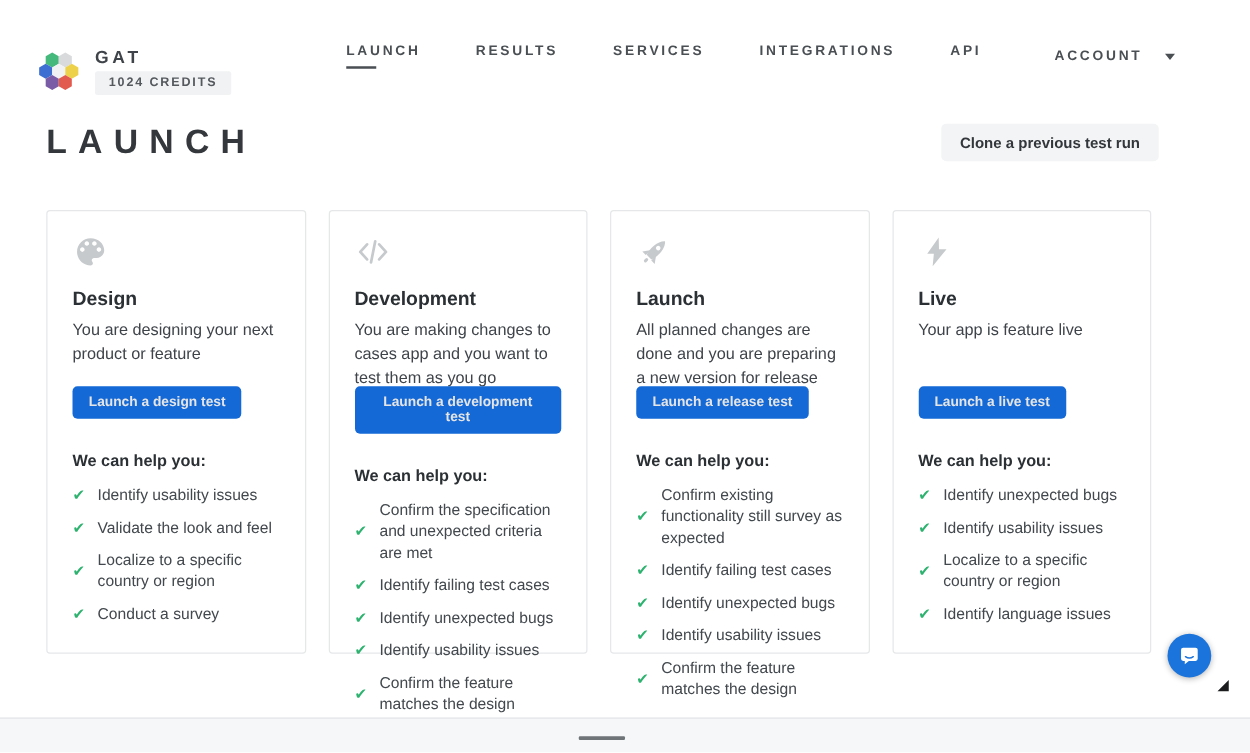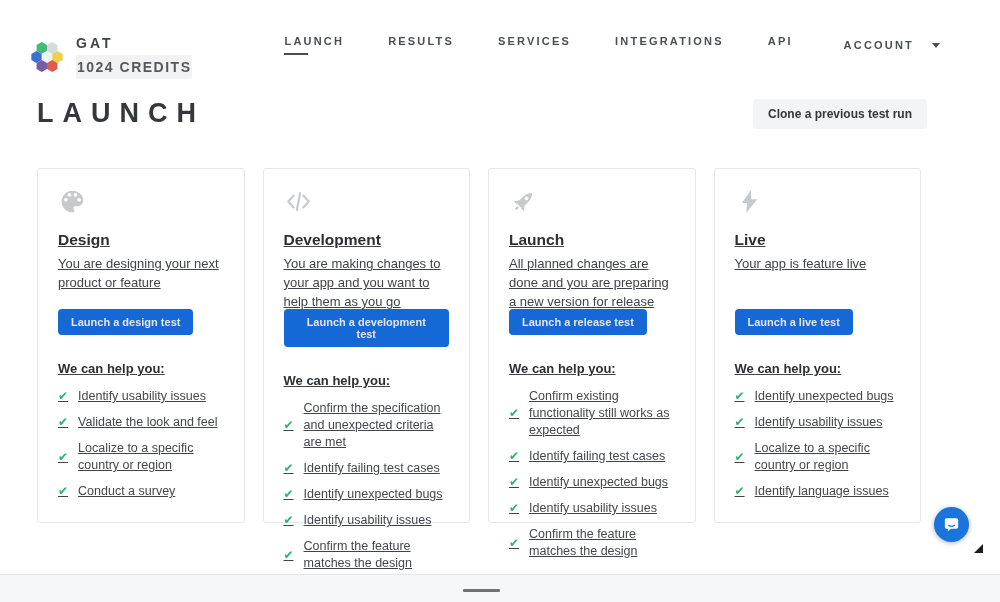--- a/index.html
+++ b/index.html
@@ -12,22 +12,22 @@
   
   .header {
     display:flex; align-items:center;
     padding:18px 60px 12px 28px; height:84px;
   }
   .brand { display:flex; align-items:center; gap:10px; cursor:pointer;margin-top:23px; }
   .brand-text { display:flex; flex-direction:column; align-items:flex-start; }
   .brand-name { font-size:14px; font-weight:700; letter-spacing:3px; color:#3f444a; }
   .credits-badge {
     margin-top:4px; background:#f1f2f3; color:#55595e;
-    font-size:14px; font-weight:700; letter-spacing:1.5px;
-    padding:4px 1px; border-radius:2px; white-space:nowrap;text-align:right;
+    font-size:10px; font-weight:700; letter-spacing:1.5px;
+    padding:4px 11px; border-radius:2px; white-space:nowrap;text-align:right;
   }
   .nav { display:flex; gap:44px; margin-left:92px; }
   .nav-item {
     font-size:11px; font-weight:700; letter-spacing:2.2px; color:#4a4f54;
     cursor:pointer; position:relative; padding-bottom:8px;
   }
   .nav-item.active::after {
     content:""; position:absolute; left:0; bottom:0;
     width:24px; height:2px; background:#4a4f54;
   }
@@ -47,21 +47,21 @@
   .page-title { font-size:27px; font-weight:800; letter-spacing:9px; color:#34383c; }
   .btn-clone {
     background:#f3f4f5; border:none; border-radius:4px;
     color:#33373b; font-family:inherit; font-size:12px; font-weight:700;
     padding:8px 15px; cursor:pointer; margin-right:-6px;
   }
 
   .cards { display:grid; grid-template-columns:repeat(4,1fr); gap:18px; margin-top:39px; }
   .card {
     background:#fff; border:1px solid #e5e7e9; border-radius:3px;
-    height:355px; padding:18px 20px 20px;text-decoration:underline;
+    height:355px; padding:18px 20px 20px;
   }
   .card-top { height:122px; }
   .card-icon svg { width:29px; height:29px; display:block; }
   .icon-fill { fill:#c7cacd; }
   .icon-stroke { stroke:#c7cacd; stroke-width:1.8; fill:none; stroke-linecap:round; stroke-linejoin:round; }
   .card-title { font-size:15.5px; font-weight:700; color:#2b3034; margin:15px 0 5px; }
   .card-desc { font-size:13px; line-height:19px; color:#3f444a; }
   .btn-primary {
     background:#1569d6; border:none; border-radius:4px;
     color:#e5e5e5; font-family:inherit; font-size:11px; font-weight:700;
@@ -189,21 +189,21 @@
     <div class="card">
       <div class="card-top">
         <span class="card-icon">
           <svg viewBox="0 0 24 24">
               <path class="icon-stroke" d="M8 7 L3.5 12 L8 17"></path>
               <path class="icon-stroke" d="M16 7 L20.5 12 L16 17"></path>
               <path class="icon-stroke" d="M13.4 5 L10.6 19"></path>
             </svg>
         </span>
         <h3 class="card-title">Development</h3>
-        <p class="card-desc">You are making changes to your app and you want to help them as you go</p>
+        <p class="card-desc">You are making changes to cases app and you want to test them as you go</p>
       </div>
       <button class="btn-primary">Launch a development test</button>
       <div class="help-heading">We can help you:</div>
       <ul class="help-list">
         <li class="help-item">
             <span class="check"></span>
             <span>Confirm the specification and unexpected criteria are met</span>
           </li>
         <li class="help-item">
             <span class="check"></span>
@@ -238,21 +238,21 @@
             </svg>
         </span>
         <h3 class="card-title">Launch</h3>
         <p class="card-desc">All planned changes are done and you are preparing a new version for release</p>
       </div>
       <button class="btn-primary">Launch a release test</button>
       <div class="help-heading">We can help you:</div>
       <ul class="help-list">
         <li class="help-item">
             <span class="check"></span>
-            <span>Confirm existing functionality still works as expected</span>
+            <span>Confirm existing functionality still survey as expected</span>
           </li>
         <li class="help-item">
             <span class="check"></span>
             <span>Identify failing test cases</span>
           </li>
         <li class="help-item">
             <span class="check"></span>
             <span>Identify unexpected bugs</span>
           </li>
         <li class="help-item">

